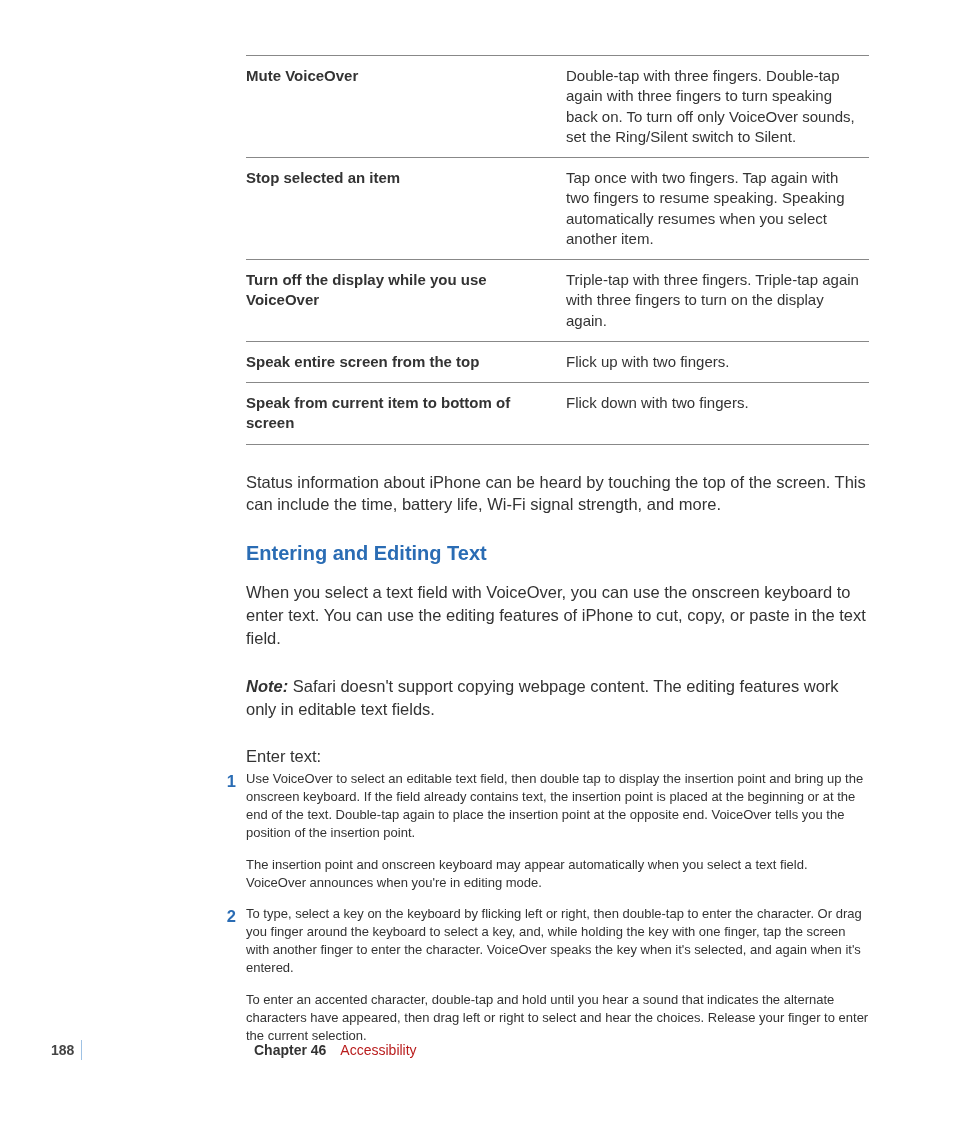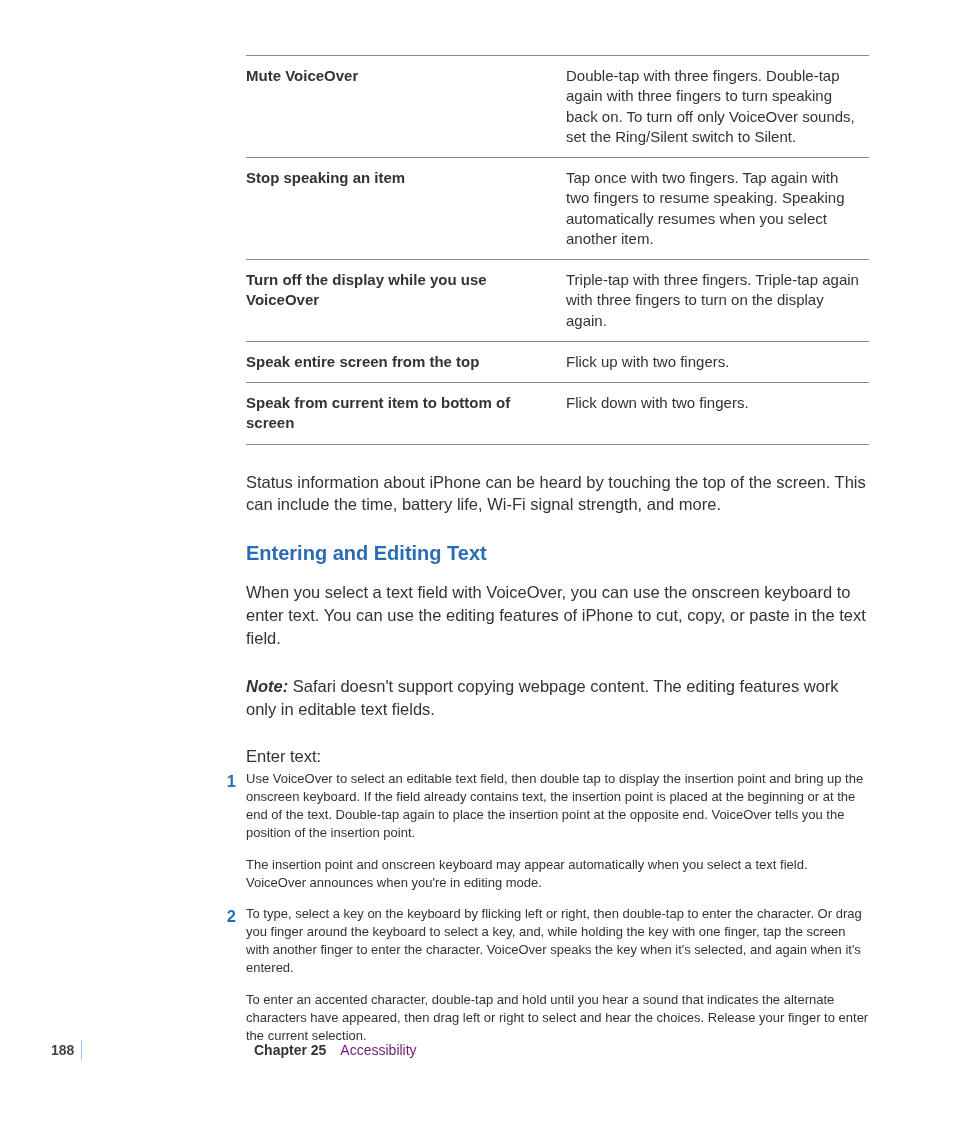--- a/index.html
+++ b/index.html
@@ -102,36 +102,36 @@
     font-weight: 600;
     color: #444;
   }
   .footer .divider {
     width: 1px;
     height: 20px;
     background: #9fc2e4;
     margin: 0 12px 0 4px;
   }
   .footer .chapter-label { font-weight: 600; color: #333; }
-  .footer .chapter-title { color: #701a75; margin-left: 14px; }
+  .footer .chapter-title { color: #b91c1c; margin-left: 14px; }
   
 </style>
 </head>
 <body>
 
 <div class="page">
 
   <table class="gesture">
     <tbody>
       <tr>
         <td class="left">Mute VoiceOver</td>
         <td class="right">Double-tap with three fingers. Double-tap again with three fingers to turn speaking back on. To turn off only VoiceOver sounds, set the Ring/Silent switch to Silent.</td>
       </tr>
       <tr>
-        <td class="left">Stop speaking an item</td>
+        <td class="left">Stop selected an item</td>
         <td class="right">Tap once with two fingers. Tap again with two fingers to resume speaking. Speaking automatically resumes when you select another item.</td>
       </tr>
       <tr>
         <td class="left">Turn off the display while you use VoiceOver</td>
         <td class="right">Triple-tap with three fingers. Triple-tap again with three fingers to turn on the display again.</td>
       </tr>
       <tr>
         <td class="left">Speak entire screen from the top</td>
         <td class="right">Flick up with two fingers.</td>
       </tr>
@@ -164,18 +164,18 @@
       <div class="step-num">2</div>
       <div class="step-text">To type, select a key on the keyboard by flicking left or right, then double-tap to enter the character. Or drag you finger around the keyboard to select a key, and, while holding the key with one finger, tap the screen with another finger to enter the character. VoiceOver speaks the key when it's selected, and again when it's entered.</div>
     </div>
     <p class="step-cont">To enter an accented character, double-tap and hold until you hear a sound that indicates the alternate characters have appeared, then drag left or right to select and hear the choices. Release your finger to enter the current selection.</p>
   </div>
 
   <div class="footer">
     <div class="pagenum">188</div>
     <div class="divider"></div>
     <div style="margin-left:160px; display:flex; align-items:center;">
-      <span class="chapter-label">Chapter 25</span>
+      <span class="chapter-label">Chapter 46</span>
       <span class="chapter-title">Accessibility</span>
     </div>
   </div>
 
 </div>
 
 </body></html>

